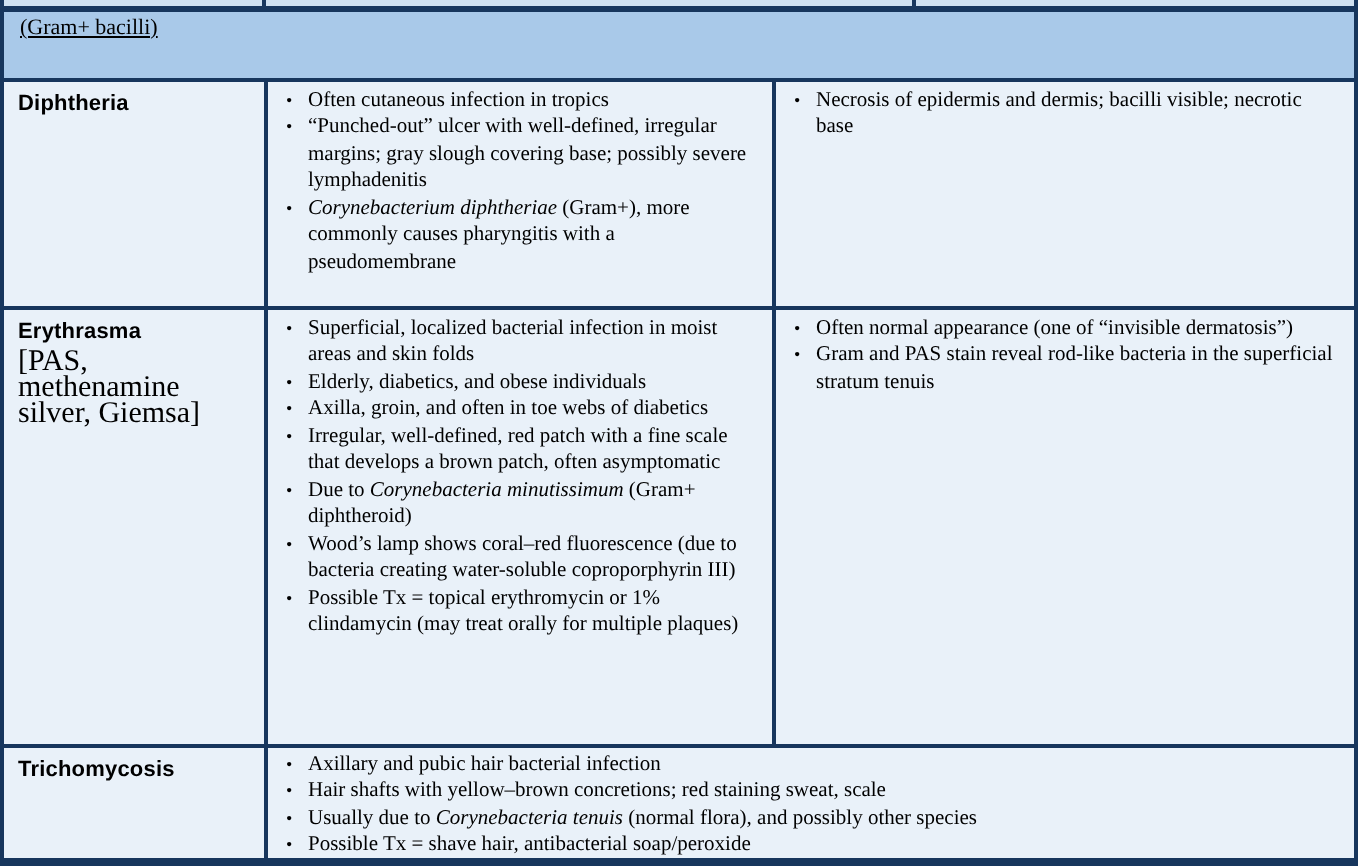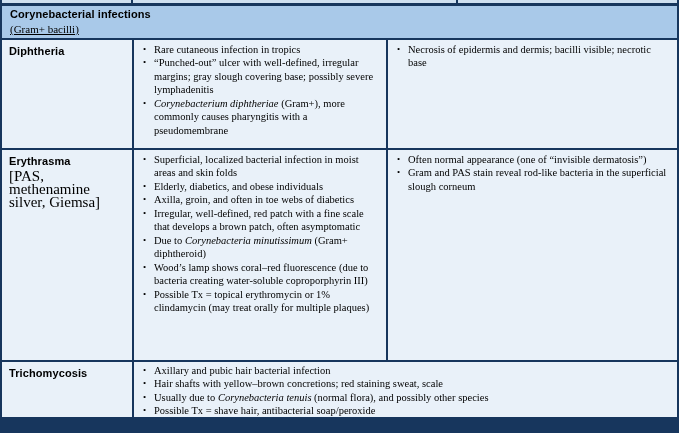--- a/index.html
+++ b/index.html
@@ -35,21 +35,21 @@
   }
   .header-title{
     font-family:"Liberation Sans", sans-serif;
     font-weight:bold;font-size:11px;line-height:15px;
     letter-spacing:.1px;
   }
   .header-subtitle{
     font-size:11px;line-height:14px;text-decoration:underline;
   }
   .row{display:flex;gap:2px;margin-bottom:2px;}
-  .row:last-child{margin-bottom:12px;}
+  .row:last-child{margin-bottom:0;}
   .row-diphtheria{height:113px;}
   .row-erythrasma{height:219px;border-radius:25px;}
   .row-trichomycosis{height:55px;}
   .cell{
     background:#e9f1f9;
     box-sizing:border-box;
     overflow:hidden;
   }
   .cell-label{width:130px;padding:4px 5px 0 7px;}
   .cell-mid{width:252px;padding:3px 6px 0 0;}
@@ -74,33 +74,32 @@
 
 <div id="stage">
   <div class="table">
 
     <div class="sliver">
       <div class="notch notch-a"></div>
       <div class="notch notch-b"></div>
     </div>
 
     <div class="header-row">
-      <div class="header-title">Corynebacterial infections</div>
       <div class="header-subtitle">(Gram+ bacilli)</div>
     </div>
 
     <div class="row row-diphtheria">
       <div class="cell cell-label">
         <div class="row-label">Diphtheria</div>
       </div>
       <div class="cell cell-mid">
         <div>
             <div class="bullet">
               <span class="b">•</span>
-              <span class="t"><span>Rare cutaneous infection in tropics</span></span>
+              <span class="t"><span>Often cutaneous infection in tropics</span></span>
             </div>
             <div class="bullet">
               <span class="b">•</span>
               <span class="t"><span>“Punched-out” ulcer with well-defined, irregular margins; gray slough covering base; possibly severe lymphadenitis</span></span>
             </div>
             <div class="bullet">
               <span class="b">•</span>
               <span class="t"><i>Corynebacterium diphtheriae</i><span> (Gram+), more commonly causes pharyngitis with a pseudomembrane</span></span>
             </div>
           </div>
@@ -153,21 +152,21 @@
           </div>
       </div>
       <div class="cell cell-right">
         <div>
             <div class="bullet">
               <span class="b">•</span>
               <span class="t"><span>Often normal appearance (one of “invisible dermatosis”)</span></span>
             </div>
             <div class="bullet">
               <span class="b">•</span>
-              <span class="t"><span>Gram and PAS stain reveal rod-like bacteria in the superficial slough corneum</span></span>
+              <span class="t"><span>Gram and PAS stain reveal rod-like bacteria in the superficial stratum tenuis</span></span>
             </div>
           </div>
       </div>
     </div>
 
     <div class="row row-trichomycosis">
       <div class="cell cell-label">
         <div class="row-label">Trichomycosis</div>
       </div>
       <div class="cell cell-merged">

